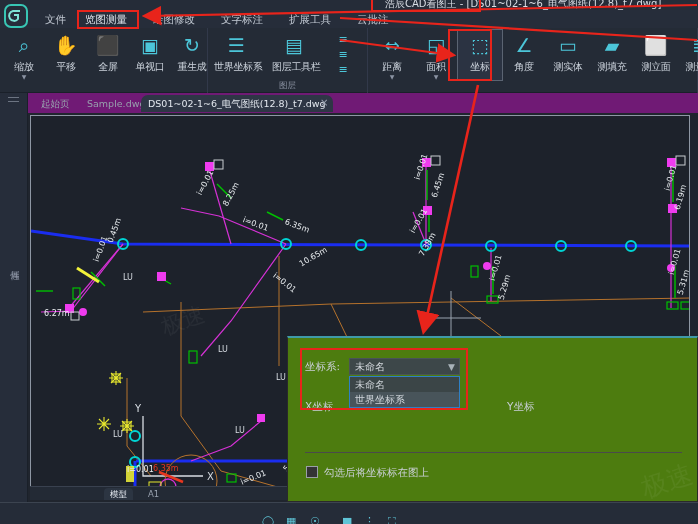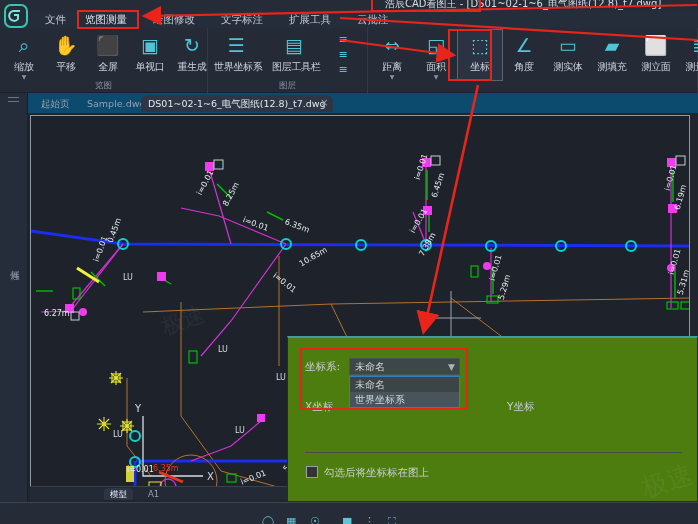--- a/index.html
+++ b/index.html
@@ -70,21 +70,21 @@
     position: absolute; top: 4px; width: 18px; height: 46px;
   }
   .mini-icons span {
     display: block; font-size: 11px; line-height: 15px;
     color: #4cc6d9; text-align: center;
   }
 
   
   .doctabs {
     position: absolute; top: 93px; left: 28px; width: 670px; height: 20px;
-    background: #0c4a6e;
+    background: #701a75;
   }
   .dtab {
     position: absolute; top: 2px; height: 17px; line-height: 17px;
     font-size: 9.5px; color: #97a0ad; padding: 0 7px;
     border-radius: 7px 7px 0 0; white-space: nowrap; cursor: pointer;
   }
   .dtab.active { background: #2e3645; color: #e2e7ee; }
   .dtab-close {
     position: absolute; font-size: 10px; color: #9aa3b0; cursor: pointer;
   }
@@ -242,21 +242,20 @@
             <span class="lbl">全屏</span>
           </div>
           <div class="rbtn" style="left: 128px;">
             <span class="glyph">▣</span>
             <span class="lbl">单视口</span>
           </div>
           <div class="rbtn" style="left: 170px;">
             <span class="glyph">↻</span>
             <span class="lbl">重生成</span>
           </div>
-          <div class="rgroup-title">览图</div>
         </div>
         <div class="rgroup" style="left: 208px; width: 160px;">
           <div class="rbtn" style="left: 6px;">
             <span class="glyph">☰</span>
             <span class="lbl">世界坐标系</span>
           </div>
           <div class="rbtn" style="left: 64px;">
             <span class="glyph">▤</span>
             <span class="lbl">图层工具栏</span>
           </div>

